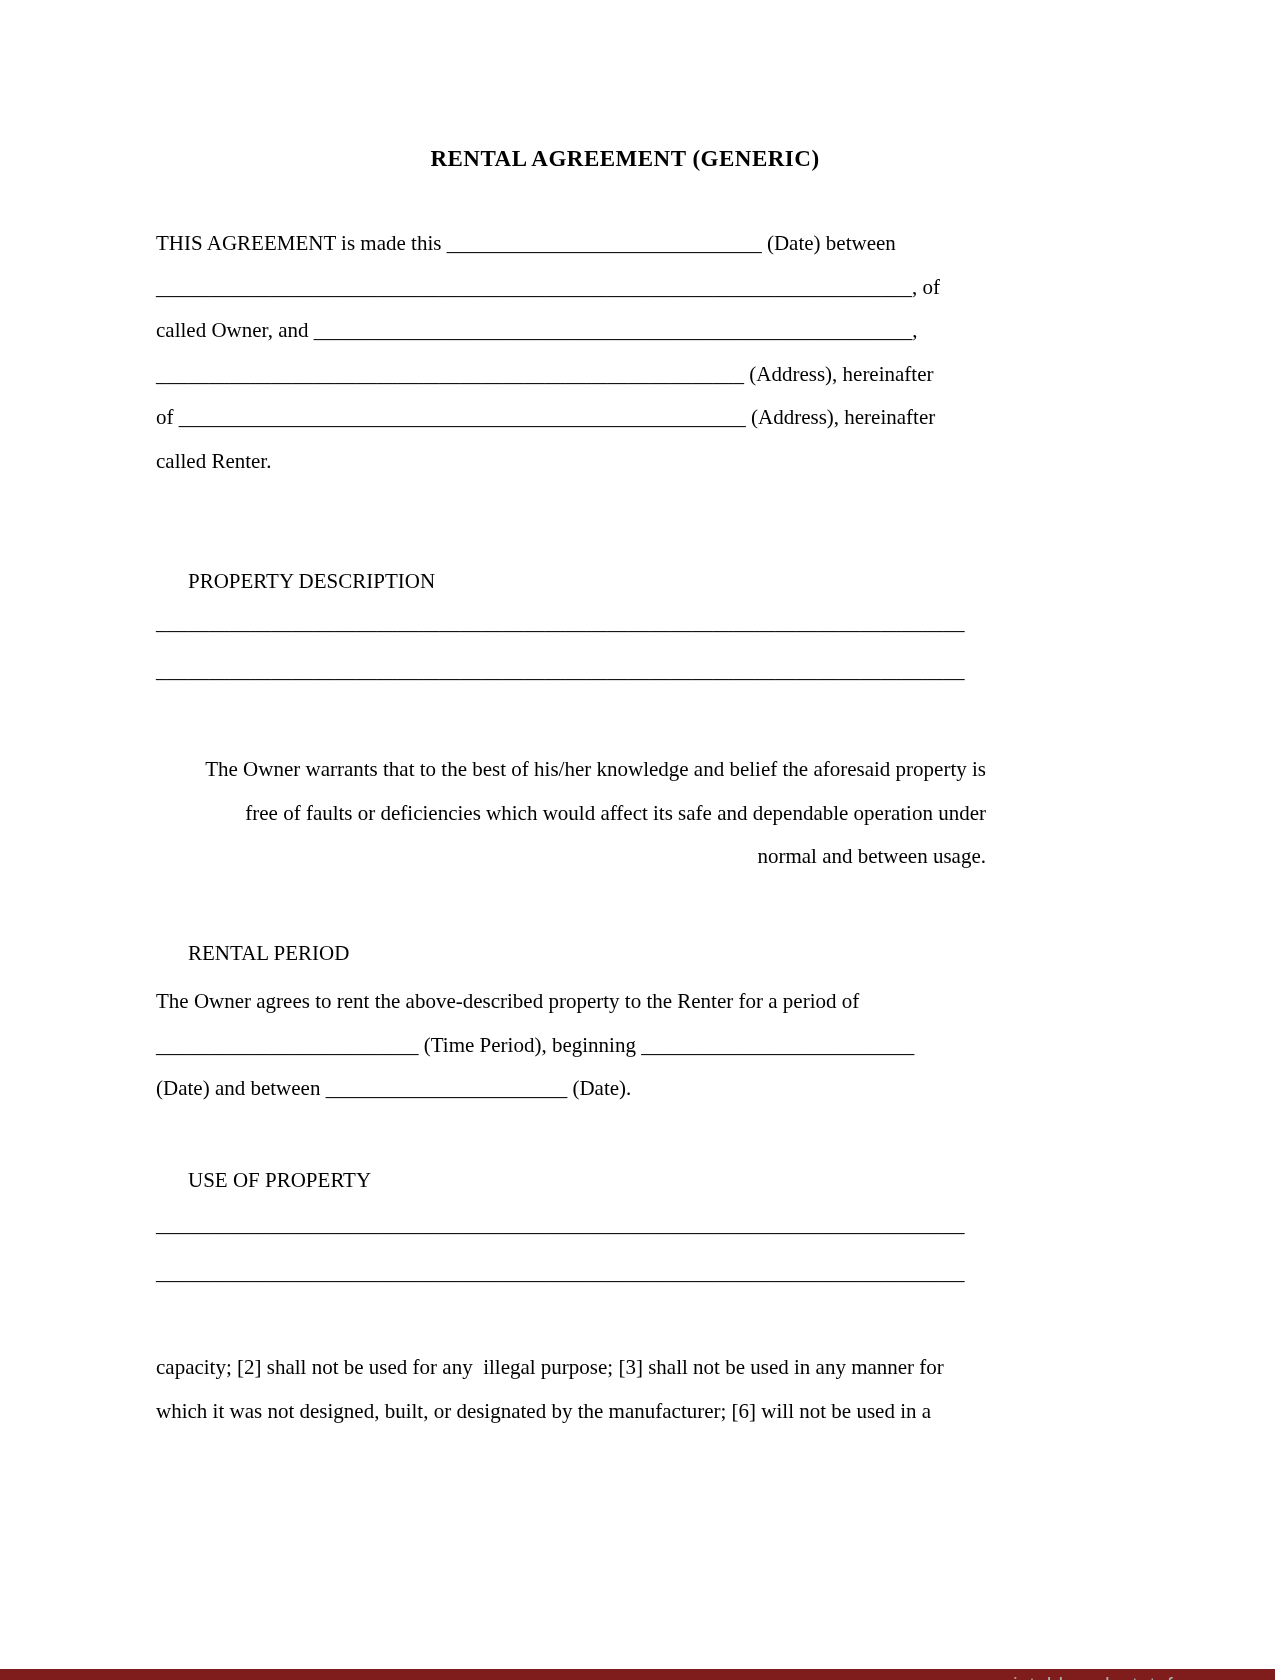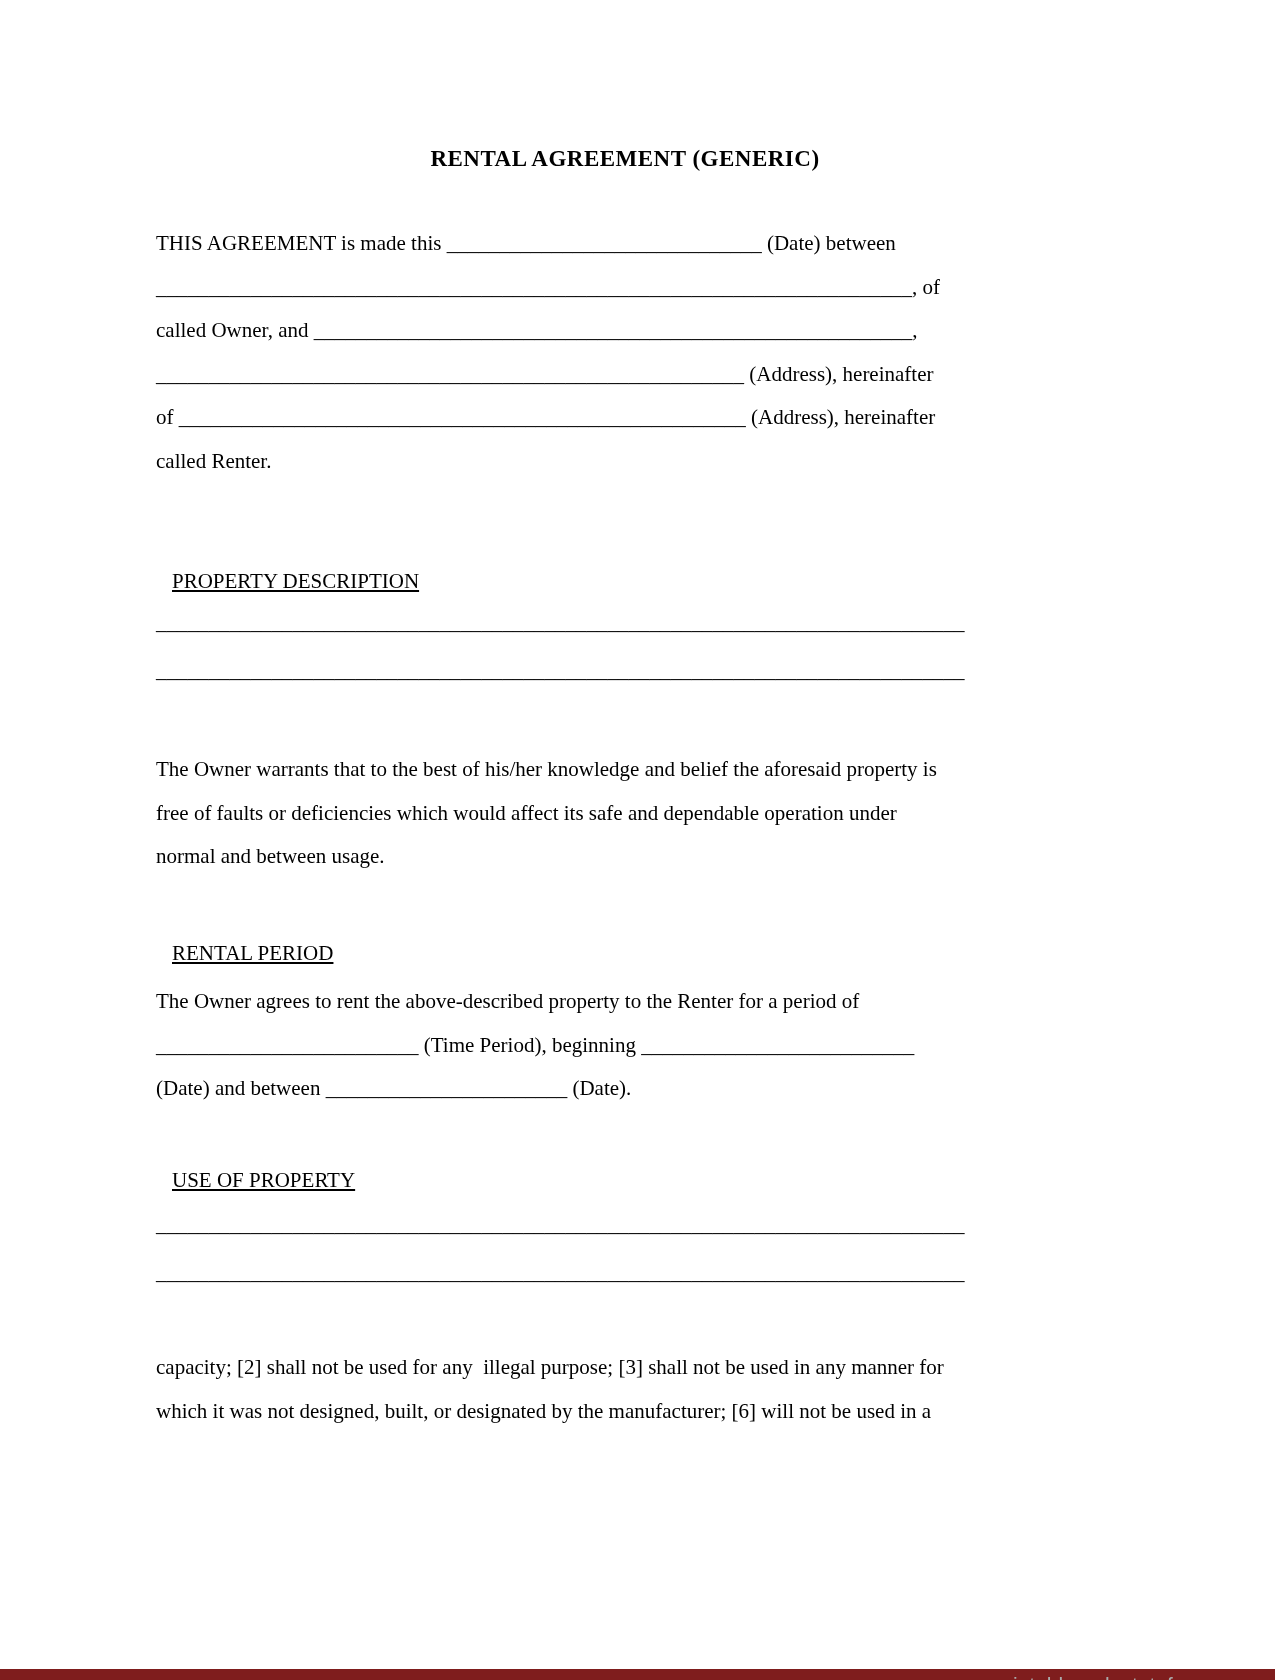--- a/index.html
+++ b/index.html
@@ -33,30 +33,29 @@
   .block .line {
     white-space: pre;
     line-height: 43.5px;
   }
   .block .blank-row {
     white-space: pre;
     line-height: 48px;
   }
   .section-heading {
     position: absolute;
-    left: 172px;
+    left: 188px;
     width: 830px;
     white-space: pre;
     line-height: 30px;
-    text-decoration: underline;
   }
   .intro-block     { top: 222px; }
   .prop-heading    { top: 566px; }
   .prop-blanks     { top: 598px; }
-  .warrants-block  { top: 748px; }
+  .warrants-block  { top: 748px; text-align: right; }
   .rental-heading  { top: 938px; }
   .rental-block    { top: 980px; }
   .use-heading     { top: 1165px; }
   .use-blanks      { top: 1200px; }
   .renter-block    { top: 1346px; }
   .footer-strip {
     position: absolute;
     left: 0;
     top: 1669px;
     width: 1275px;

